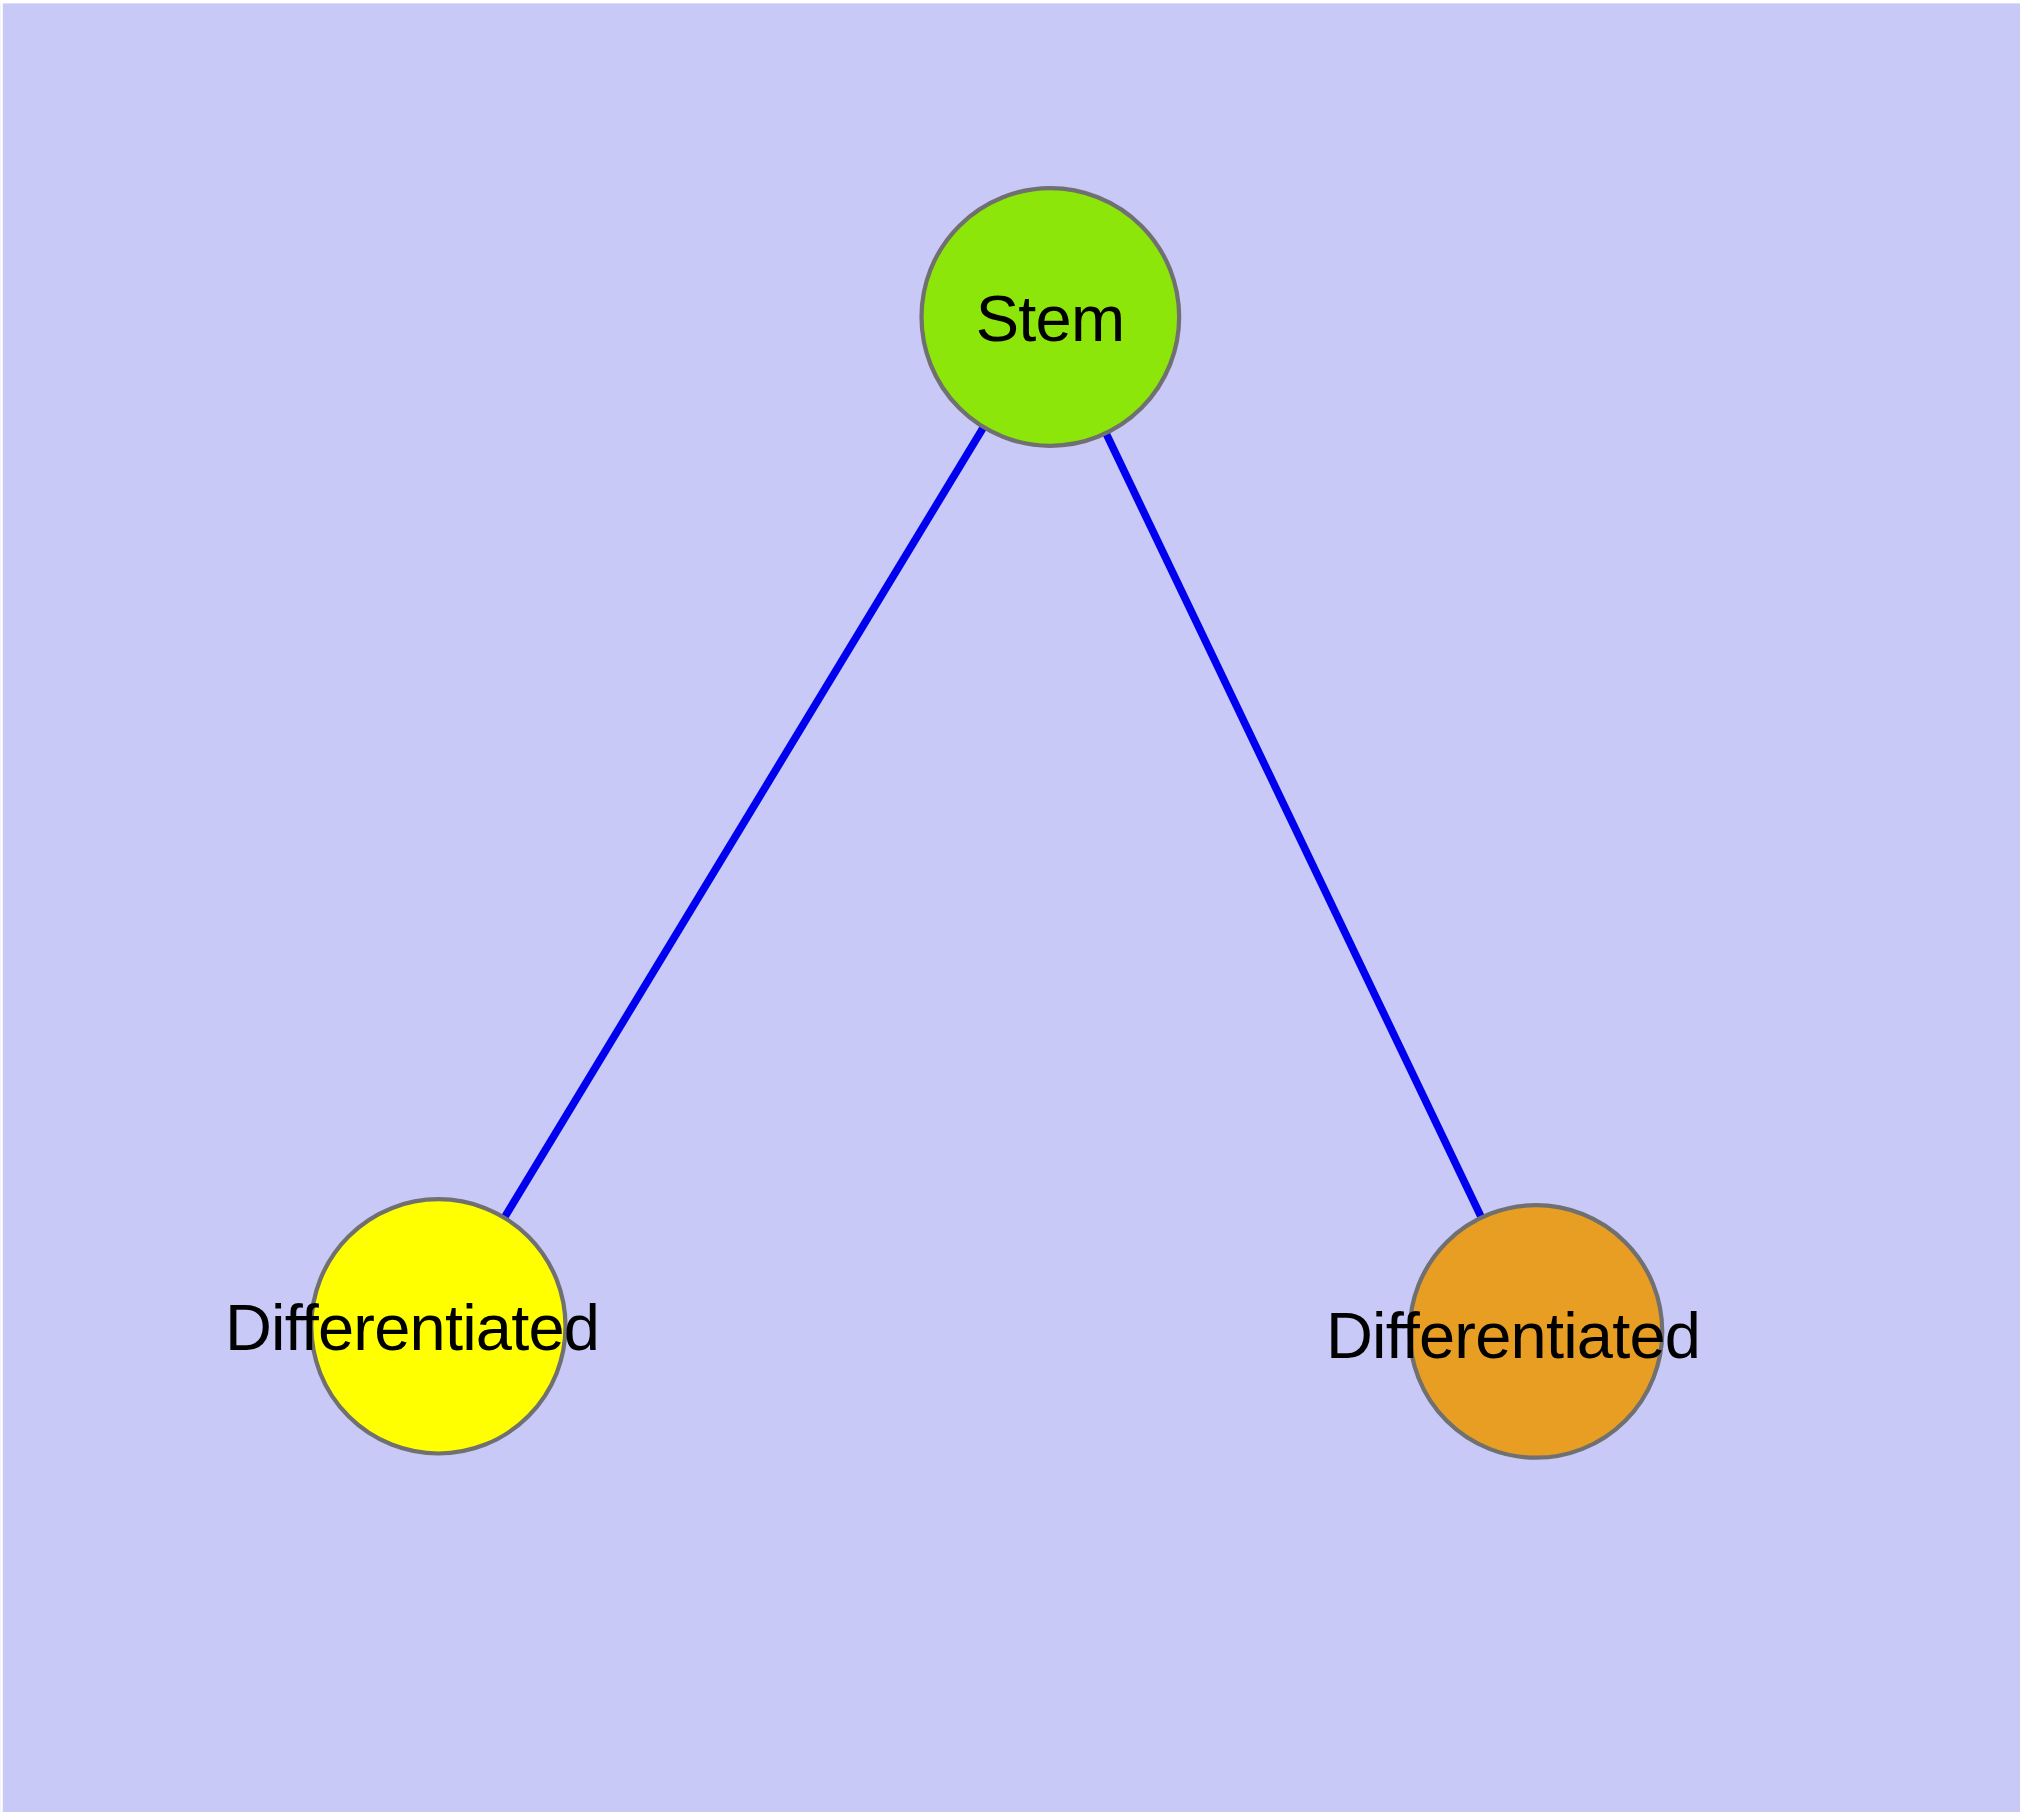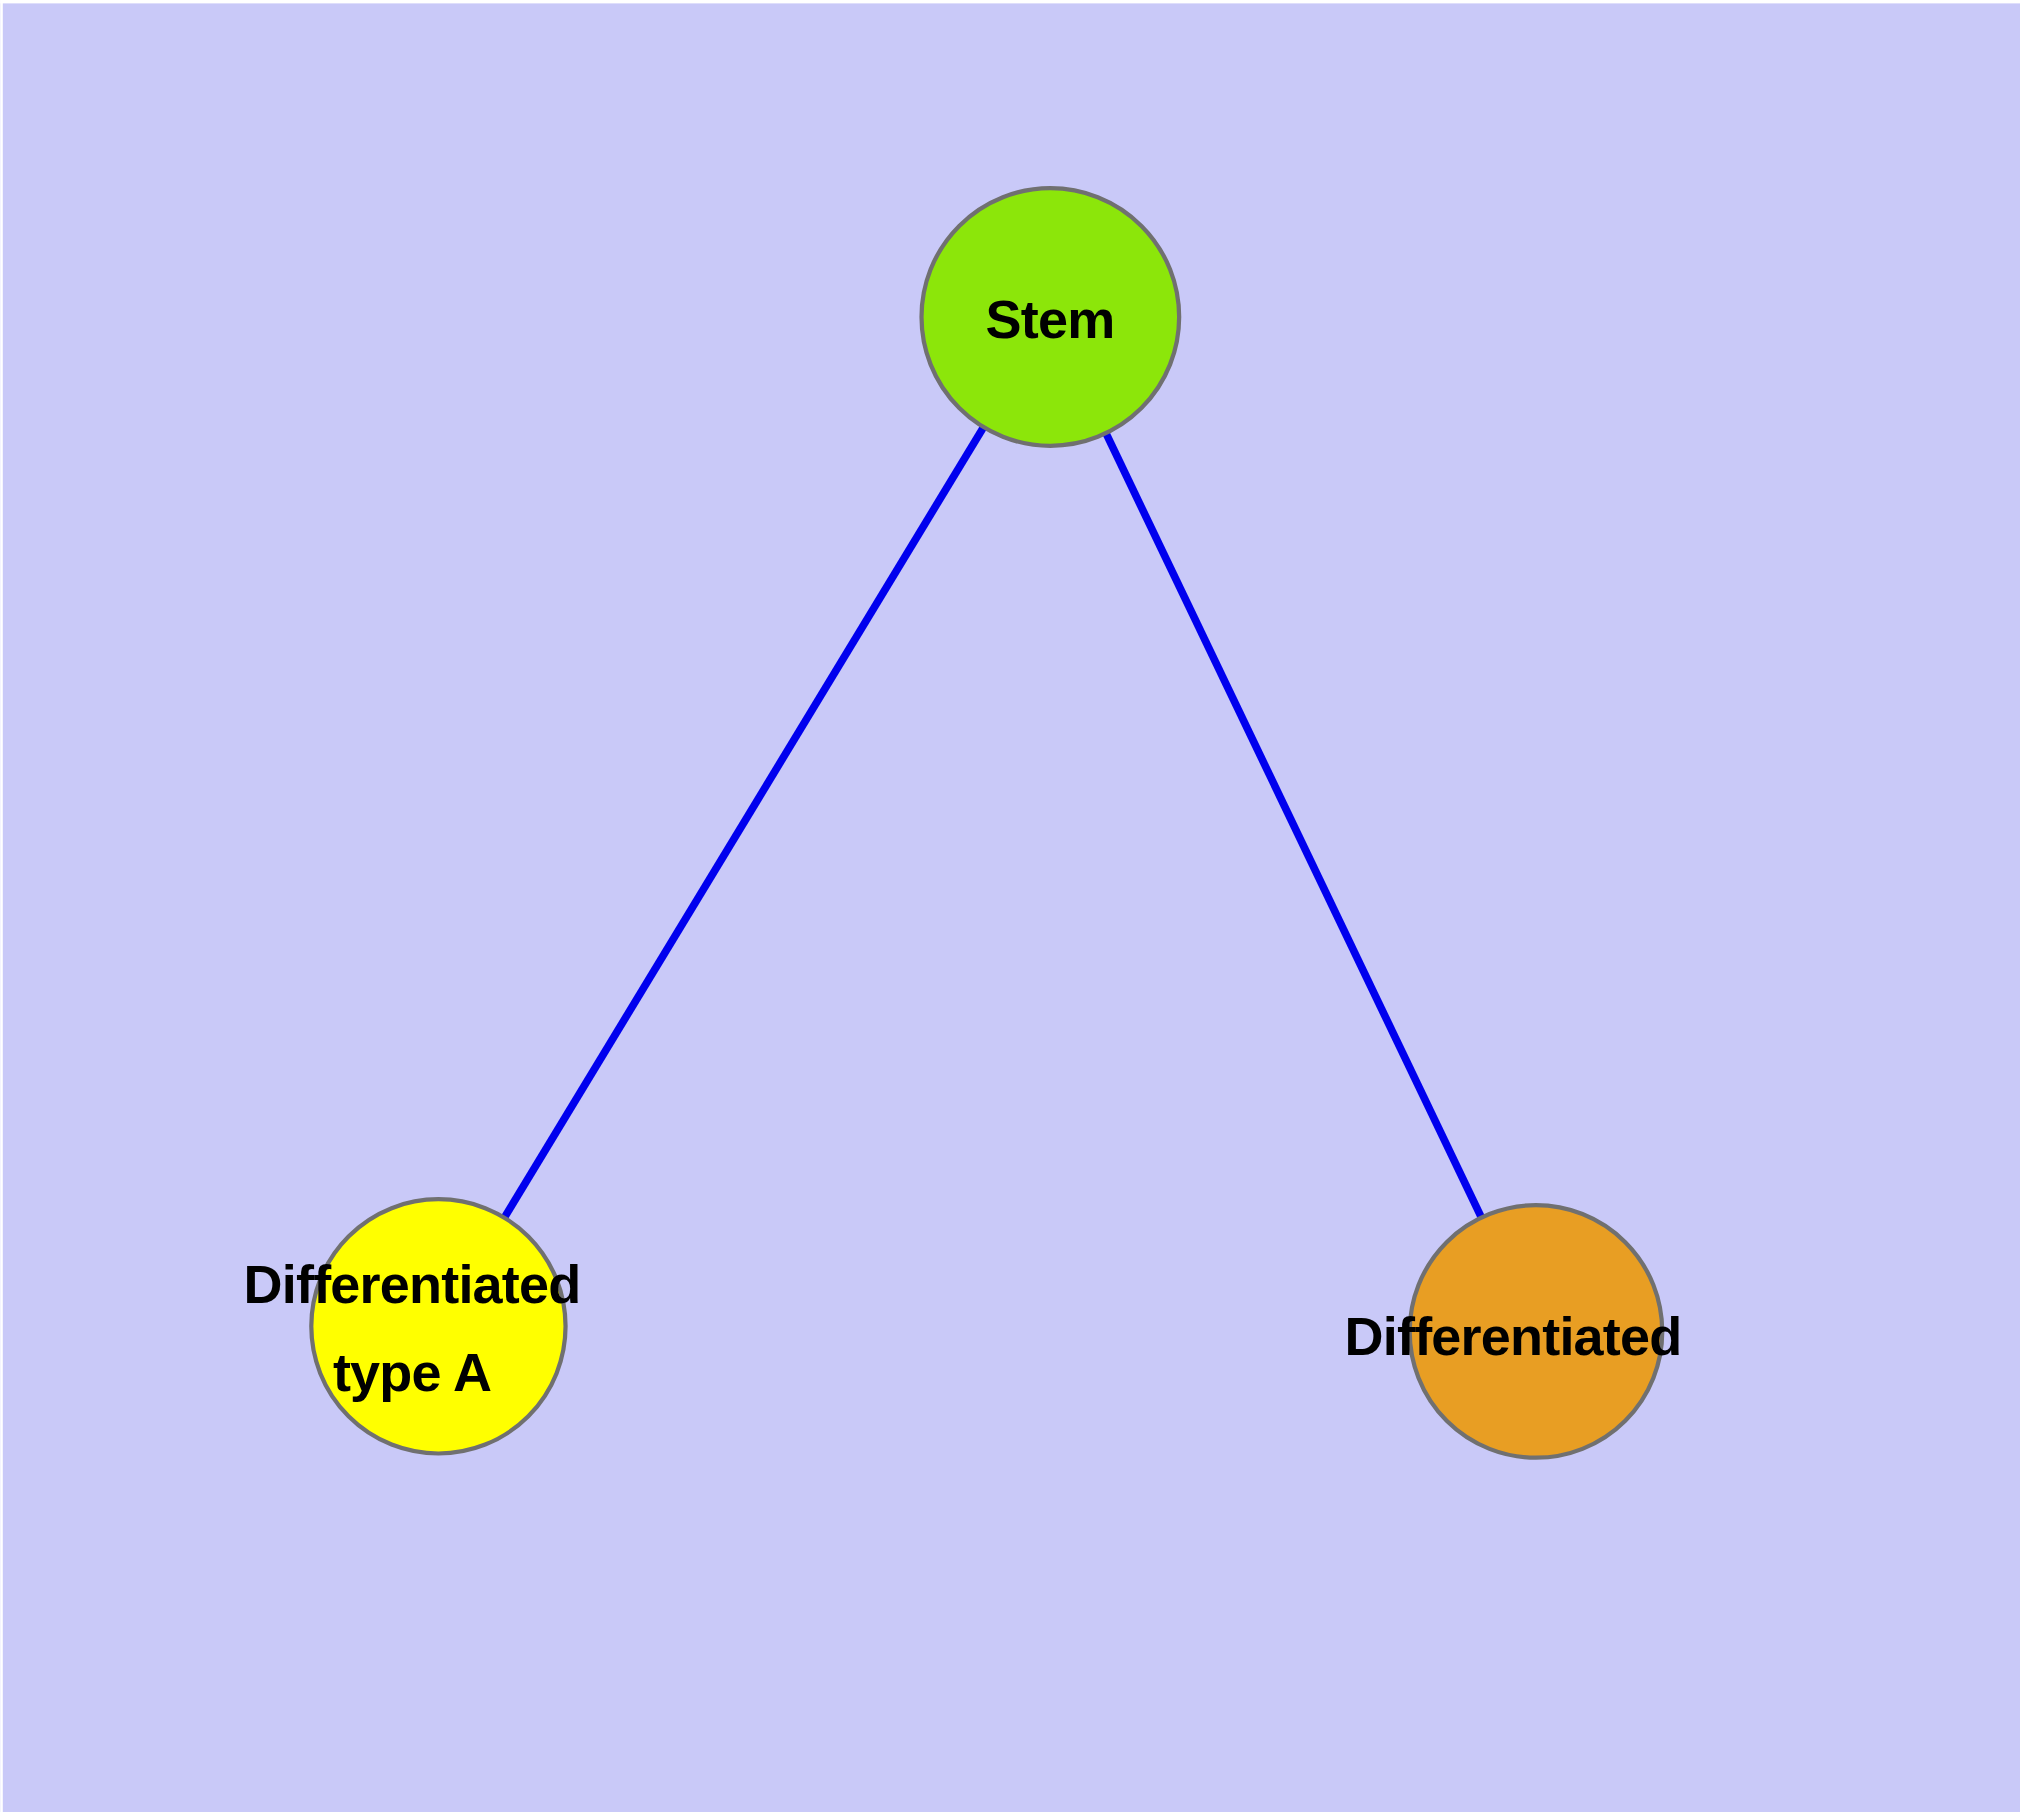--- a/index.html
+++ b/index.html
@@ -17,22 +17,22 @@
     position: absolute;
     left: 0;
     top: 0;
     width: 100%;
     height: 100%;
     display: block;
   }
   .node-label {
     position: absolute;
     transform: translate(-50%, -50%);
-    font-weight: bold;
-    font-size: 54px;
+    font-weight: normal;
+    font-size: 65px;
     line-height: 88px;
     letter-spacing: -0.8px;
     color: #000000;
     text-align: center;
     white-space: nowrap;
   }
   .node-label .label-line {
     display: block;
   }
 </style>
@@ -53,21 +53,20 @@
 
     <circle cx="1239" cy="374" r="152" stroke-width="5" fill="#8CE60A" stroke="#707070"></circle>
     <circle cx="517" cy="1565" r="150" stroke-width="5" fill="#FFFF00" stroke="#707070"></circle>
     <circle cx="1812" cy="1571" r="149" stroke-width="5" fill="#E89E23" stroke="#707070"></circle>
   </svg>
 
   <div class="node-label" style="left:1050px; top:319px;">Stem</div>
 
   <div class="node-label" style="left:412px; top:1328px;">
     <span class="label-line">Differentiated</span>
-    <span class="label-line">type A</span>
   </div>
 
   <div class="node-label" style="left:1513px; top:1336px;">
     <span class="label-line">Differentiated</span>
   </div>
 
 </div>
 
 
 </body></html>

